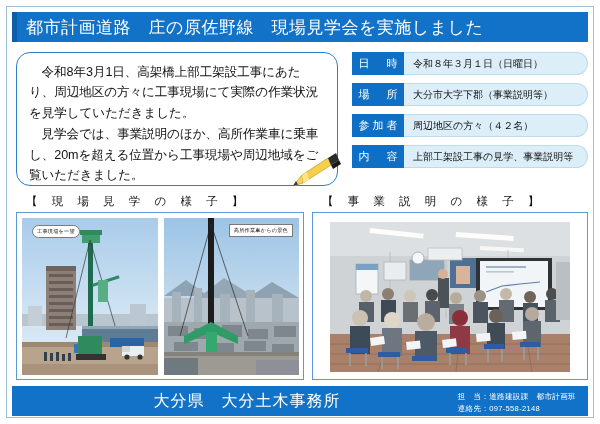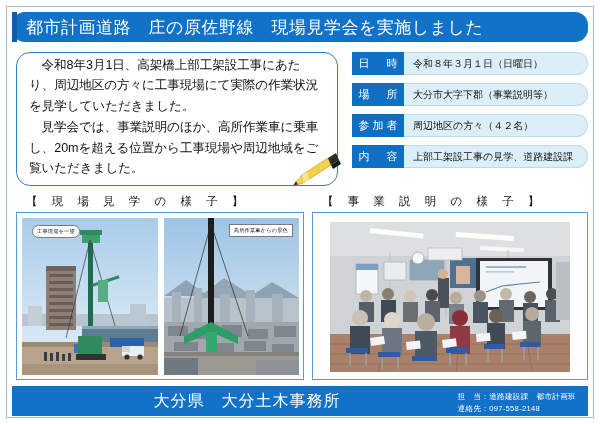--- a/index.html
+++ b/index.html
@@ -33,37 +33,36 @@
     left: 12px; top: 12px;
     width: 576px; height: 30px;
     background: #1272c8;
     color: #ffffff;
     font-size: 17px;
     letter-spacing: 0.5px;
     display: flex;
     align-items: center;
     padding-left: 14px;
     box-sizing: border-box;
-    border-radius: 13px;
   }
   .title-bar .shadow-edge {
     position: absolute;
     left: 0; top: 0; width: 5px; height: 100%;
     background: #0d5ea8;
   }
   
   .callout {
     position: absolute;
     left: 16px; top: 52px;
     width: 322px; height: 134px;
     background: #ffffff;
     border: 1.4px solid #2f7fc4;
     border-radius: 14px;
     box-sizing: border-box;
-    padding: 2px 12px 0 12px;
+    padding: 9px 12px 0 12px;
   }
   .callout p {
     margin: 0;
     font-size: 12.6px;
     line-height: 1.62;
     color: #111111;
     text-indent: 1em;
     letter-spacing: -0.1px;
   }
   .callout p + p { margin-top: 1px; }
@@ -218,21 +217,21 @@
     <div class="info-row">
       <div class="info-label">場　所</div>
       <div class="info-value">大分市大字下郡（事業説明等）</div>
     </div>
     <div class="info-row">
       <div class="info-label">参加者</div>
       <div class="info-value">周辺地区の方々（４２名）</div>
     </div>
     <div class="info-row">
       <div class="info-label">内　容</div>
-      <div class="info-value">上部工架設工事の見学、道路建設課</div>
+      <div class="info-value">上部工架設工事の見学、事業説明等</div>
     </div>
   </div>
 
   <div class="sec-head" id="sec-head-left">【 現 場 見 学 の 様 子 】</div>
   <div class="sec-head" id="sec-head-right">【 事 業 説 明 の 様 子 】</div>
 
   <div class="panel" id="panel-left">
 
     <div class="photo" id="photo-site">
       <svg width="136" height="157" viewBox="0 0 136 157">

